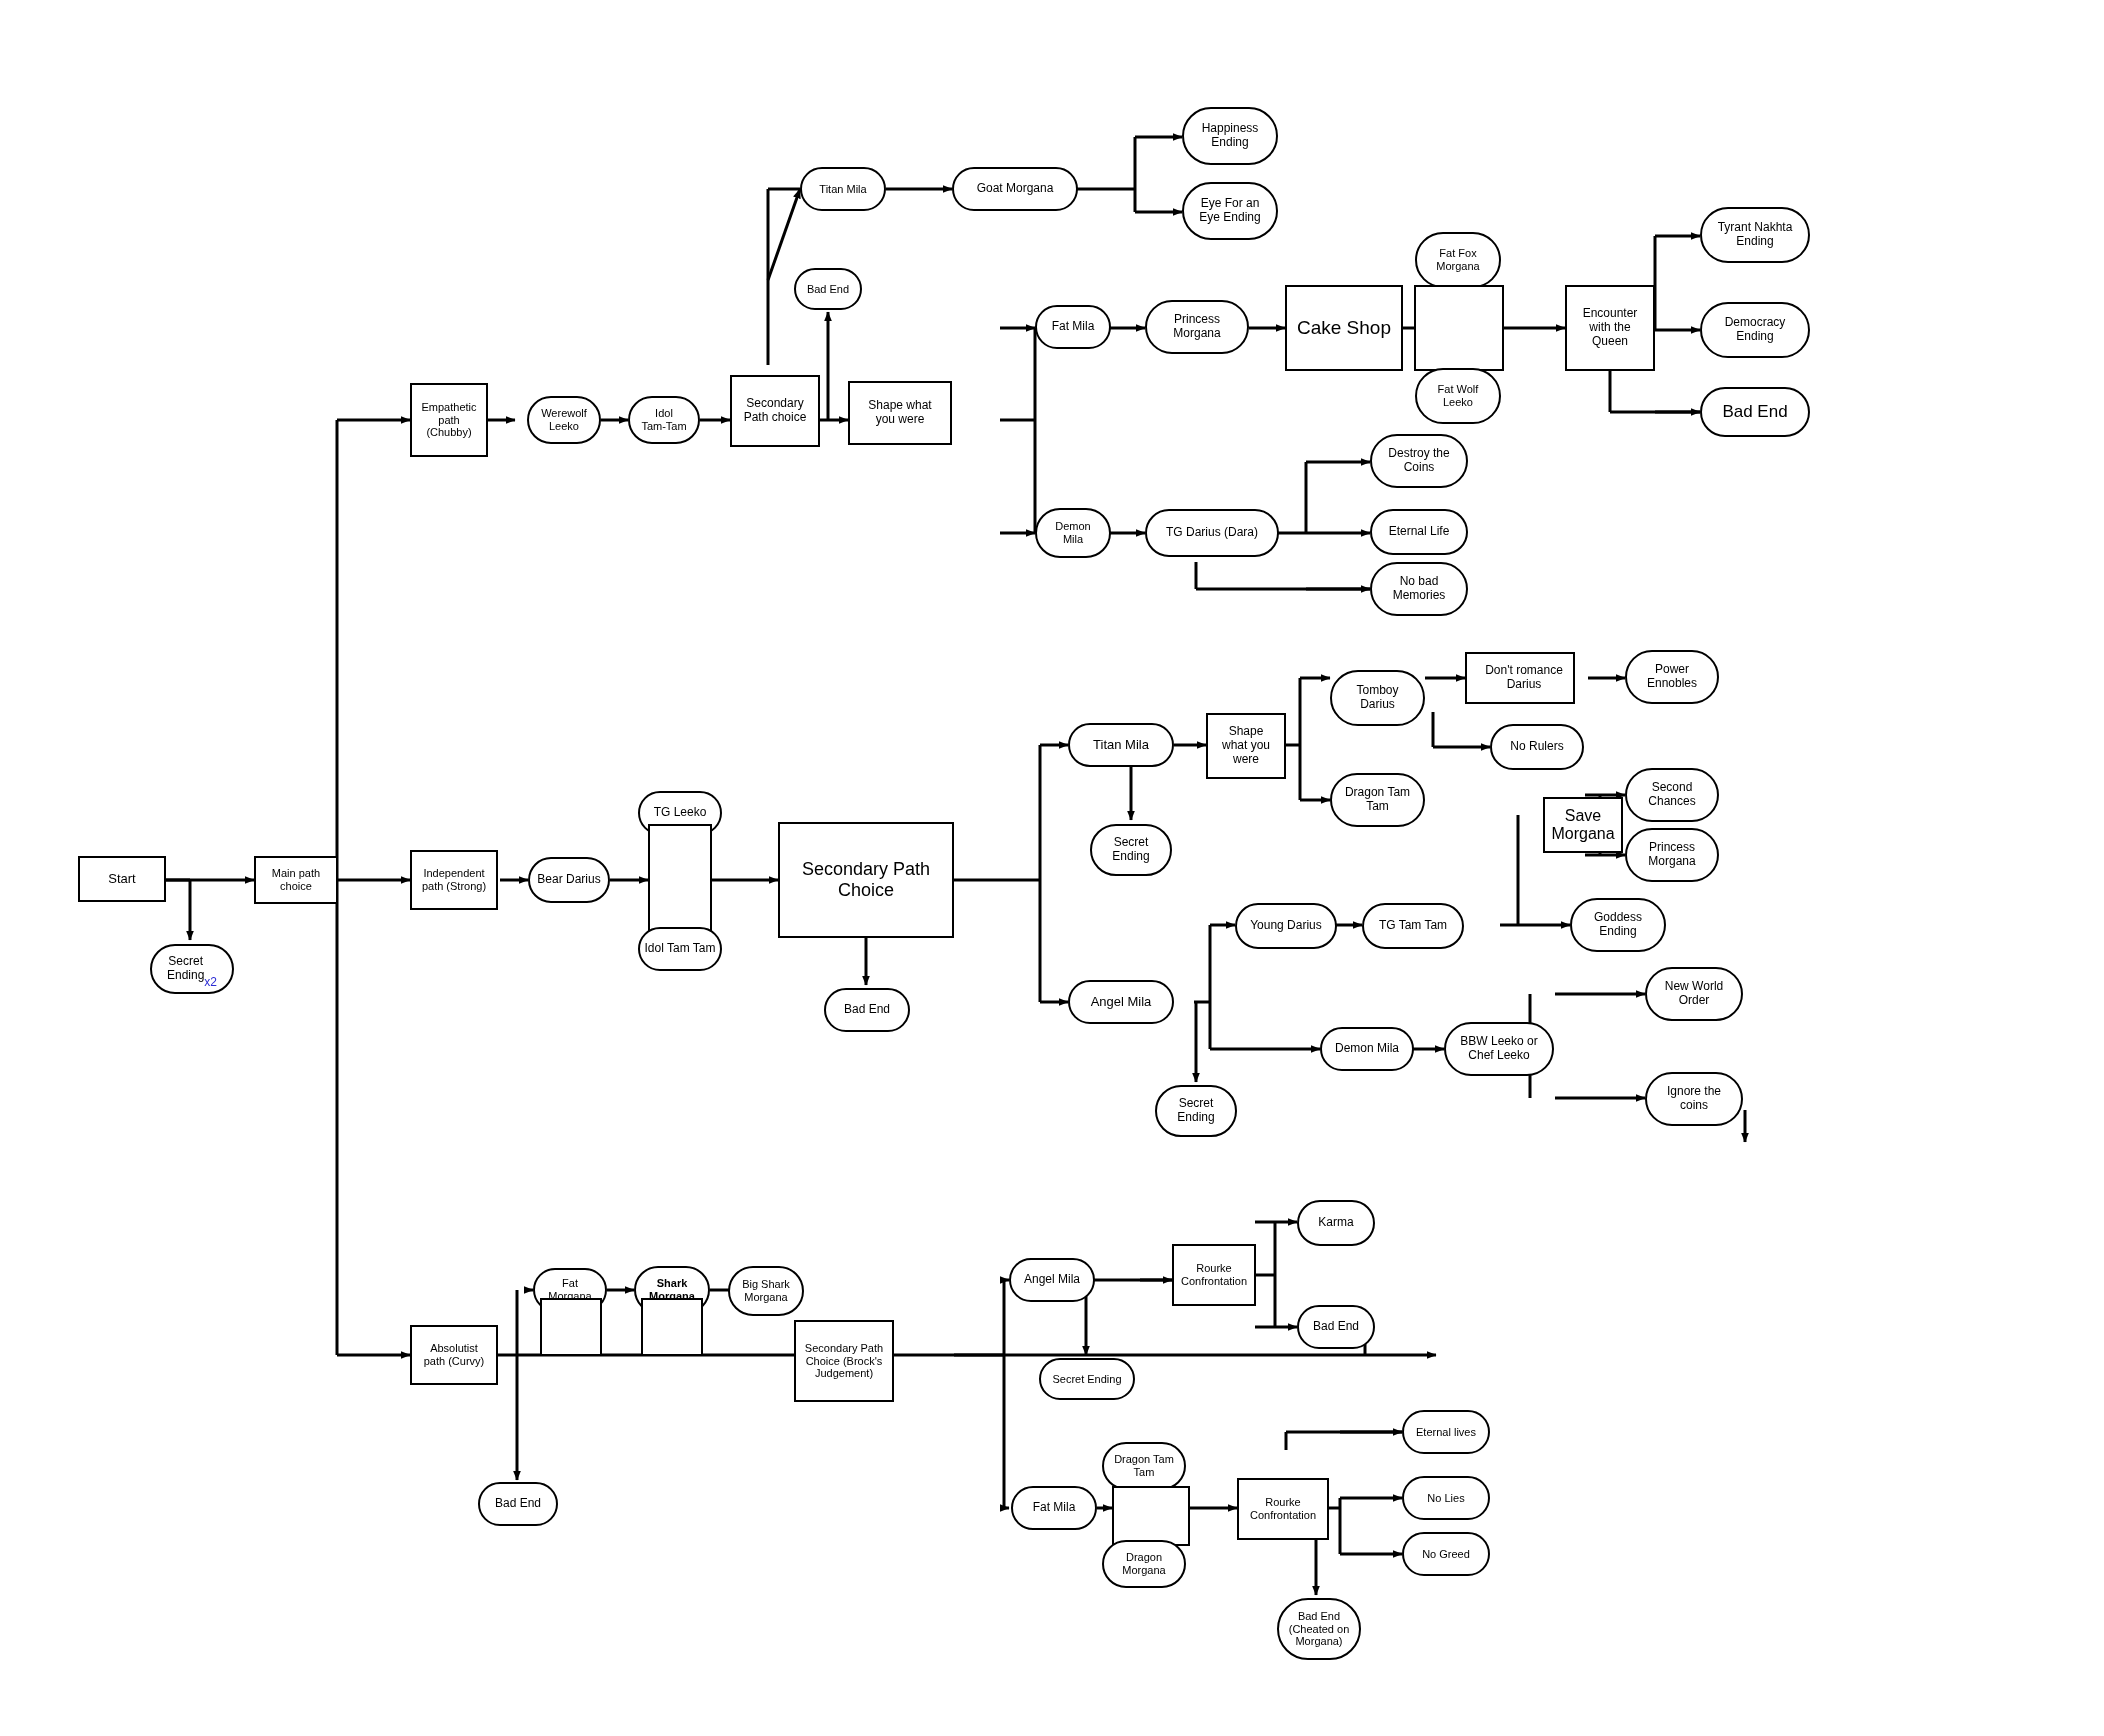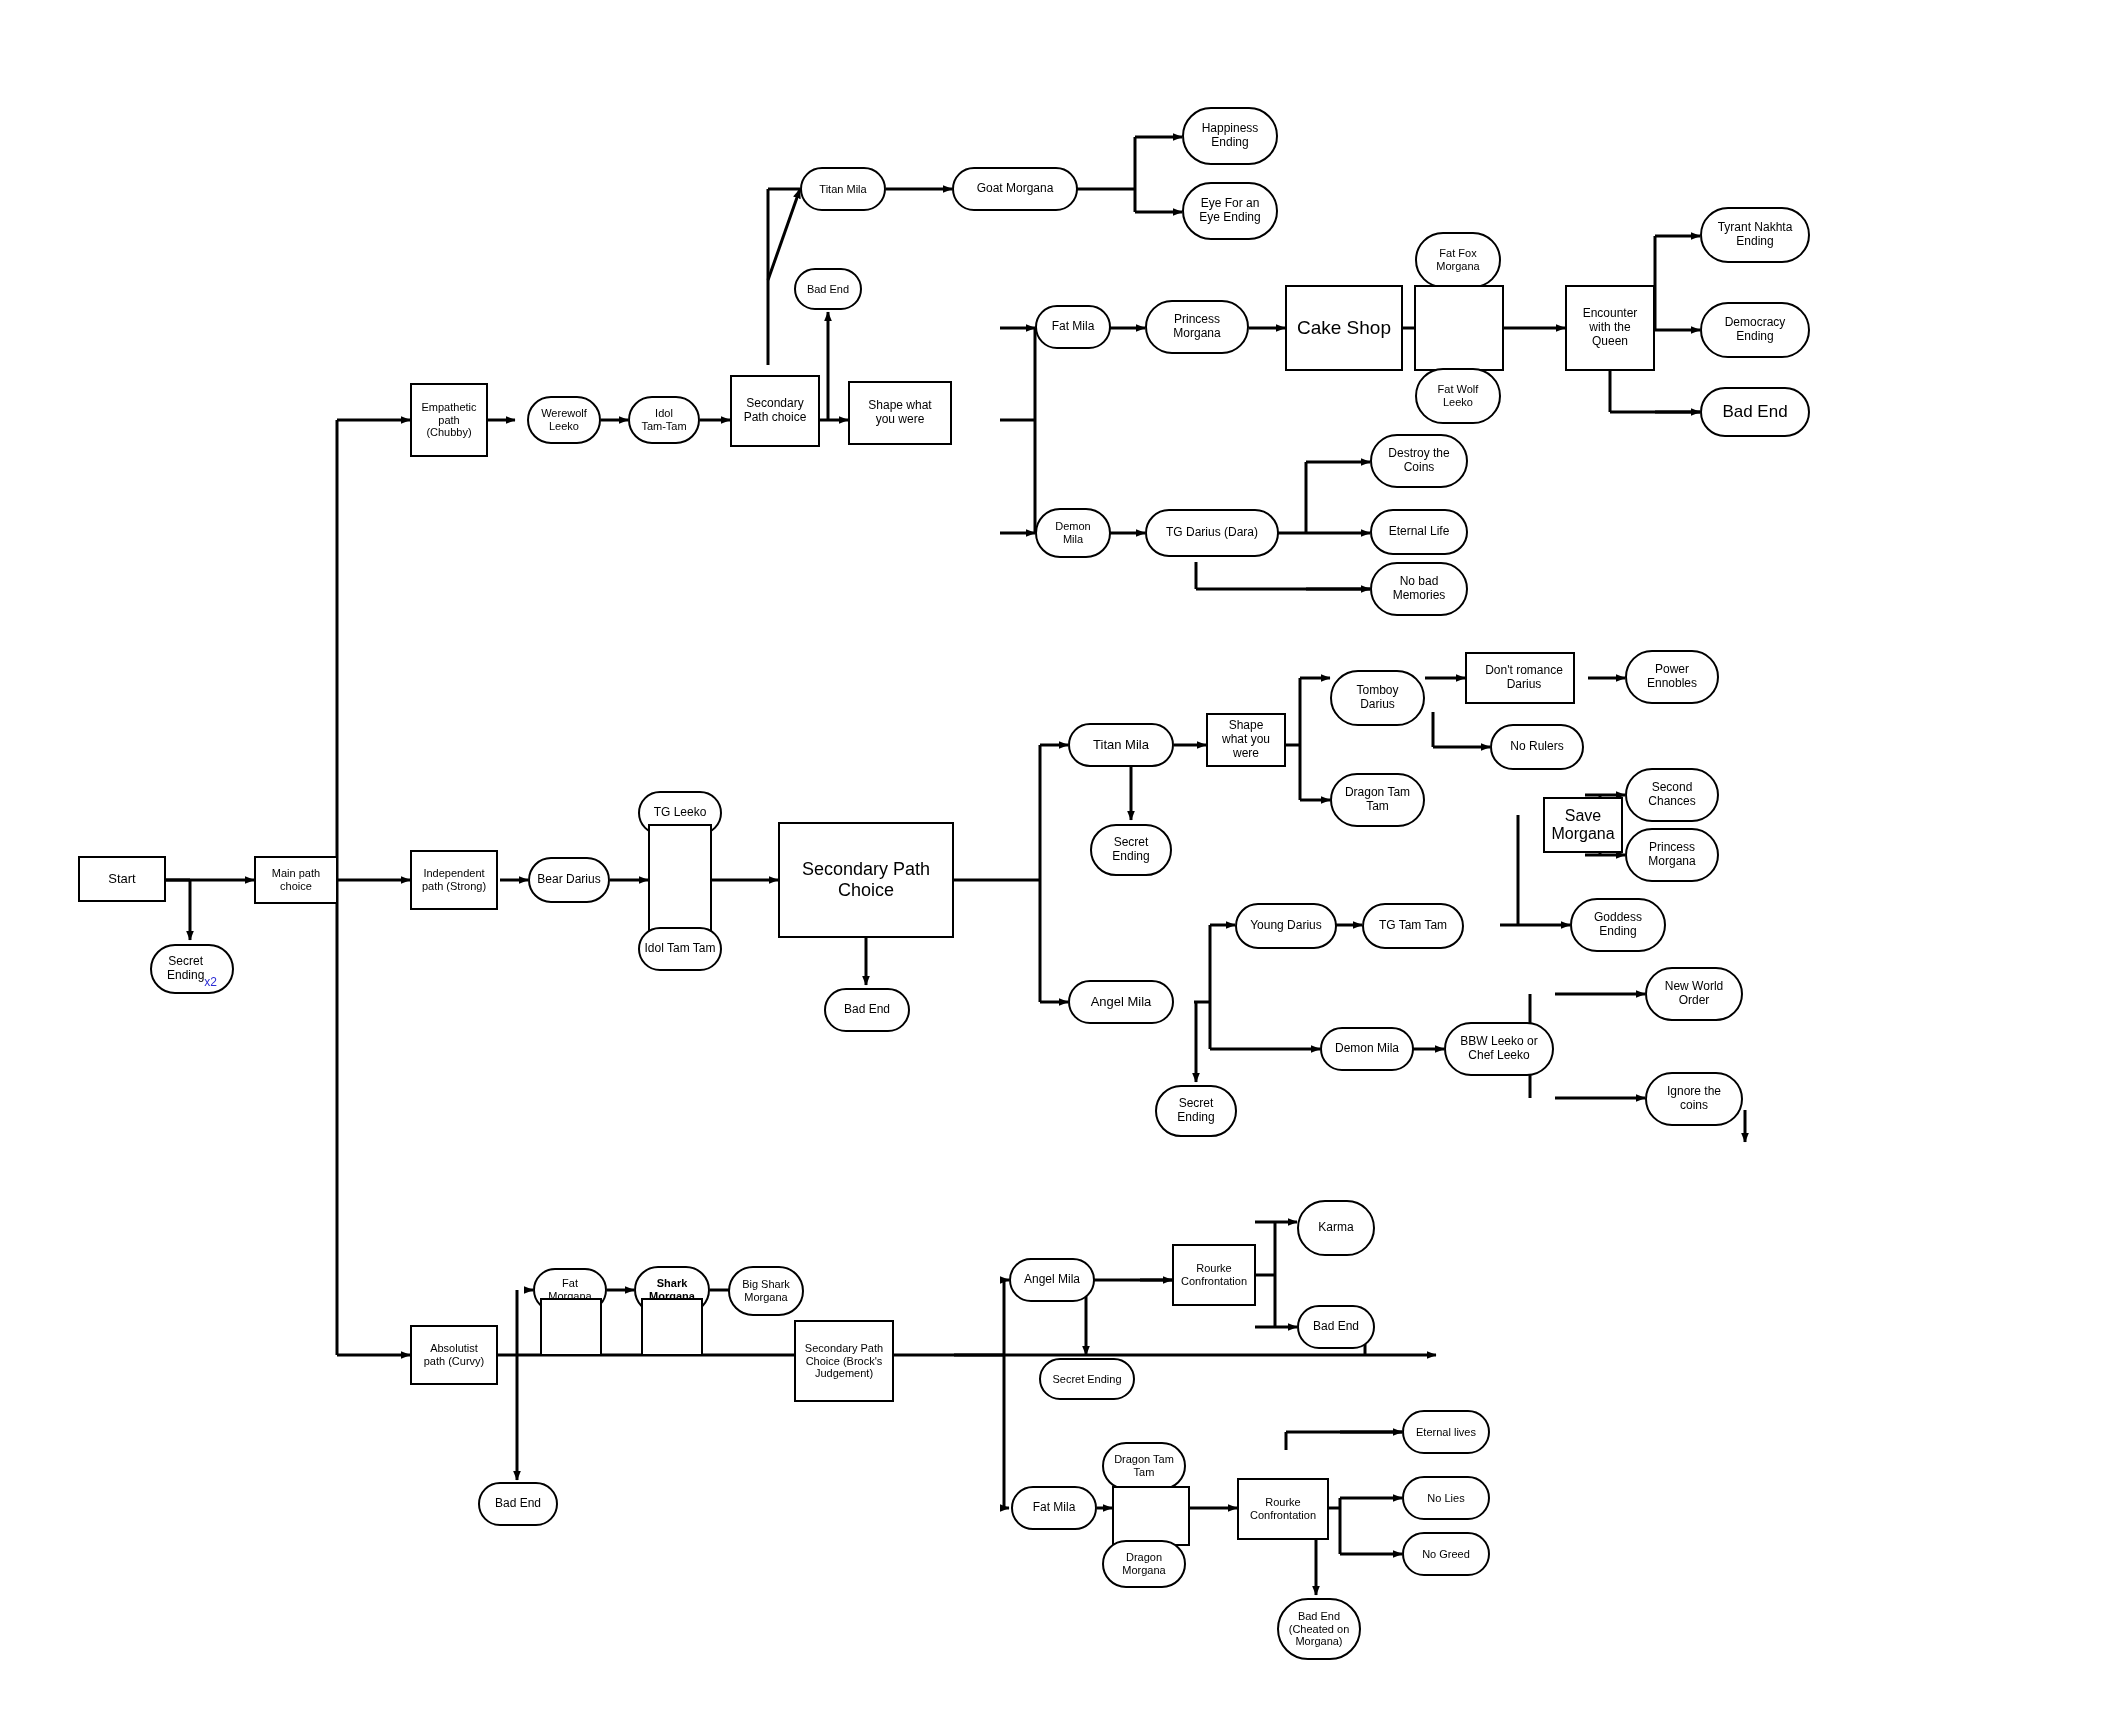--- a/index.html
+++ b/index.html
@@ -379,21 +379,21 @@
   <div class="node rect" style="left:778px;top:822px;width:176px;height:116px;font-size:18px;">Secondary Path
 Choice</div>
 
   <div class="node round" style="left:824px;top:988px;width:86px;height:44px;font-size:12px;">Bad End</div>
 
   <div class="node round" style="left:1068px;top:723px;width:106px;height:44px;font-size:13px;">Titan Mila</div>
 
   <div class="node round" style="left:1090px;top:824px;width:82px;height:52px;font-size:12px;">Secret
 Ending</div>
 
-  <div class="node rect" style="left:1206px;top:713px;width:80px;height:54px;font-size:12px;">Shape
+  <div class="node rect" style="left:1206px;top:713px;width:80px;height:66px;font-size:12px;">Shape
 what you
 were</div>
 
   <div class="node round" style="left:1330px;top:670px;width:95px;height:56px;font-size:12px;">Tomboy
 Darius</div>
 
   <div class="node round" style="left:1330px;top:773px;width:95px;height:54px;font-size:12px;">Dragon Tam
 Tam</div>
 
   <div class="node rect" style="left:1465px;top:652px;width:110px;height:52px;font-size:12px;padding-left:12px;">Don't romance
@@ -458,21 +458,21 @@
 Choice (Brock's
 Judgement)</div>
 
   <div class="node round" style="left:1009px;top:1258px;width:86px;height:44px;font-size:12px;">Angel Mila</div>
 
   <div class="node round" style="left:1039px;top:1358px;width:96px;height:42px;font-size:11px;">Secret Ending</div>
 
   <div class="node rect" style="left:1172px;top:1244px;width:84px;height:62px;font-size:11px;">Rourke
 Confrontation</div>
 
-  <div class="node round" style="left:1297px;top:1200px;width:78px;height:56px;font-size:12px;">Karma</div>
+  <div class="node round" style="left:1297px;top:1200px;width:78px;height:46px;font-size:12px;">Karma</div>
 
   <div class="node round" style="left:1297px;top:1305px;width:78px;height:44px;font-size:12px;">Bad End</div>
 
   <div class="node round" style="left:1011px;top:1486px;width:86px;height:44px;font-size:12px;">Fat Mila</div>
 
   <div class="node round" style="left:1102px;top:1442px;width:84px;height:48px;font-size:11px;">Dragon Tam
 Tam</div>
 
   <div class="node rect blank" style="left:1112px;top:1486px;width:78px;height:60px;"></div>
 

